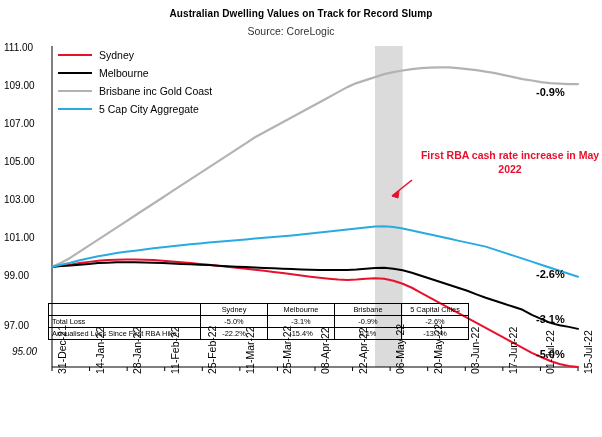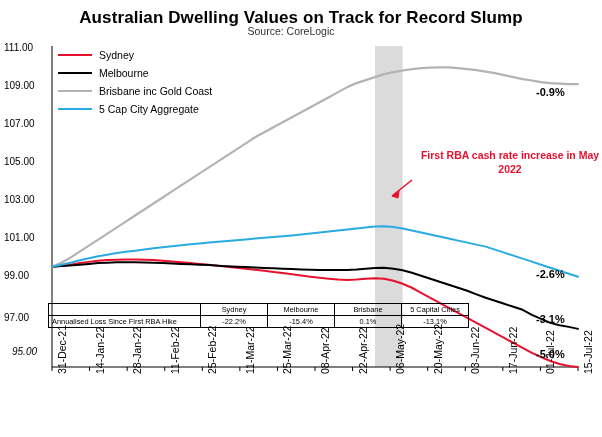--- a/index.html
+++ b/index.html
@@ -6,21 +6,21 @@
   body{
     width:602px;height:437px;
     background:#ffffff;
     font-family:"Liberation Sans", sans-serif;
     color:#000;
     overflow:hidden;
     position:relative;
   }
   .title{
     position:absolute;top:8px;left:0;width:602px;text-align:center;
-    font-size:17px;font-weight:bold;letter-spacing:0.1px;
+    font-size:10px;font-weight:bold;letter-spacing:0.1px;
   }
   .subtitle{
     position:absolute;top:25px;left:0;width:582px;text-align:center;
     font-size:10.5px;color:#333;
   }
   
   #plot{position:absolute;left:0;top:0;width:602px;height:437px;}
   .legend{
     position:absolute;left:58px;top:46px;font-size:10.5px;
   }
@@ -57,21 +57,21 @@
 <div class="title">Australian Dwelling Values on Track for Record Slump</div>
 <div class="subtitle">Source: CoreLogic</div>
 
 <div class="ylab" style="left:4px;top:42px;">111.00</div>
 <div class="ylab" style="left:4px;top:80px;">109.00</div>
 <div class="ylab" style="left:4px;top:118px;">107.00</div>
 <div class="ylab" style="left:4px;top:156px;">105.00</div>
 <div class="ylab" style="left:4px;top:194px;">103.00</div>
 <div class="ylab" style="left:4px;top:232px;">101.00</div>
 <div class="ylab" style="left:4px;top:270px;">99.00</div>
-<div class="ylab" style="left:4px;top:312px;">97.00</div>
+<div class="ylab" style="left:4px;top:320px;">97.00</div>
 <div class="ylab" style="left:12px;top:346px;font-style:italic;">95.00</div>
 
 <svg id="plot" viewBox="0 0 602 437">
 
   <rect id="band" fill="#d9d9d9" opacity="0.95" x="374.9824561403509" y="46" width="27.684210526315724" height="321"></rect>
 
   <line x1="52" y1="367" x2="578" y2="367" stroke="#000" stroke-width="1"></line>
   <line x1="52" y1="46" x2="52" y2="367" stroke="#000" stroke-width="1"></line>
   <g id="ticks" stroke="#000" stroke-width="1">
       <line x1="52" x2="52" y1="367" y2="371" stroke="#000"></line>
@@ -130,20 +130,27 @@
 <table class="tbl">
   <tbody>
       <tr>
     <td class="rowhdr"></td>
     <td class="colhdr">Sydney</td>
     <td class="colhdr">Melbourne</td>
     <td class="colhdr">Brisbane</td>
     <td class="colhdr">5 Capital Cities</td>
   </tr>
   <tr>
+    <td class="rowhdr">Total Loss</td>
+    <td>-5.0%</td>
+    <td>-3.1%</td>
+    <td>-0.9%</td>
+    <td>-2.6%</td>
+  </tr>
+  <tr>
     <td class="rowhdr">Annualised Loss Since First RBA Hike</td>
     <td>-22.2%</td>
     <td>-15.4%</td>
     <td>0.1%</td>
     <td>-13.1%</td>
   </tr>
 </tbody>
   </table>
 
 <div id="xlabels">

